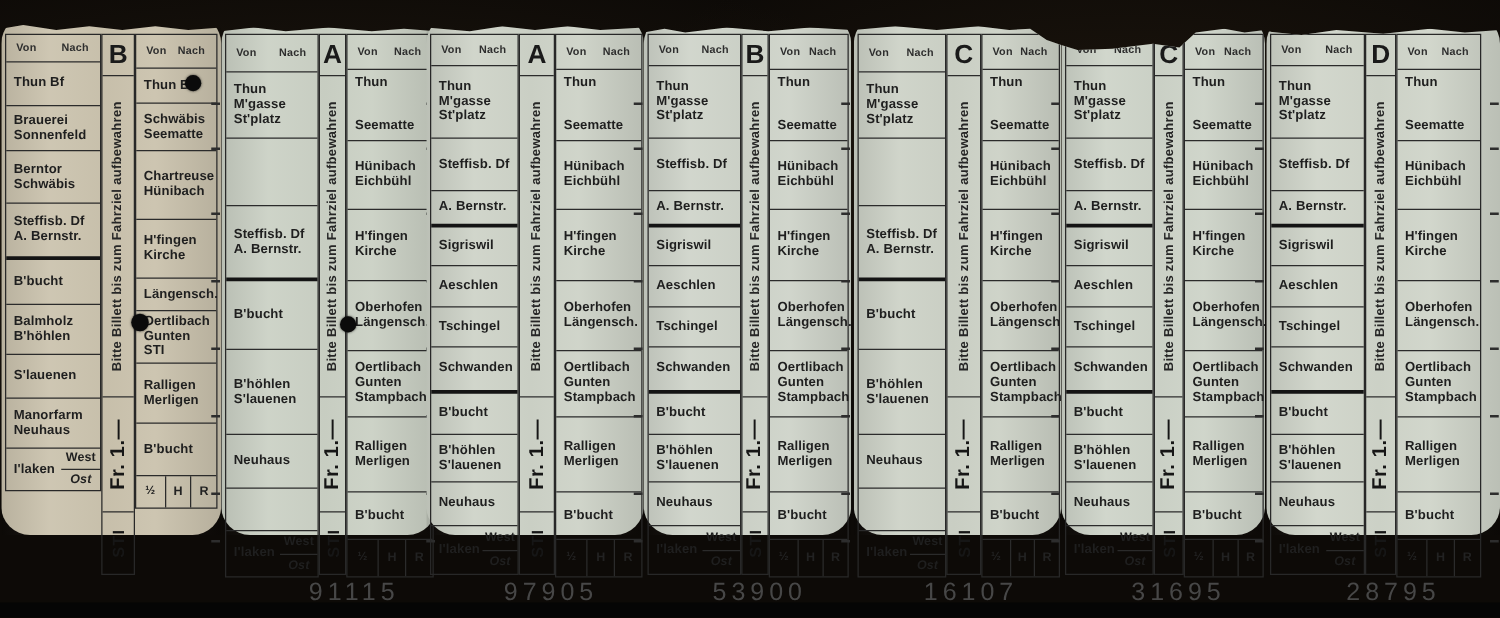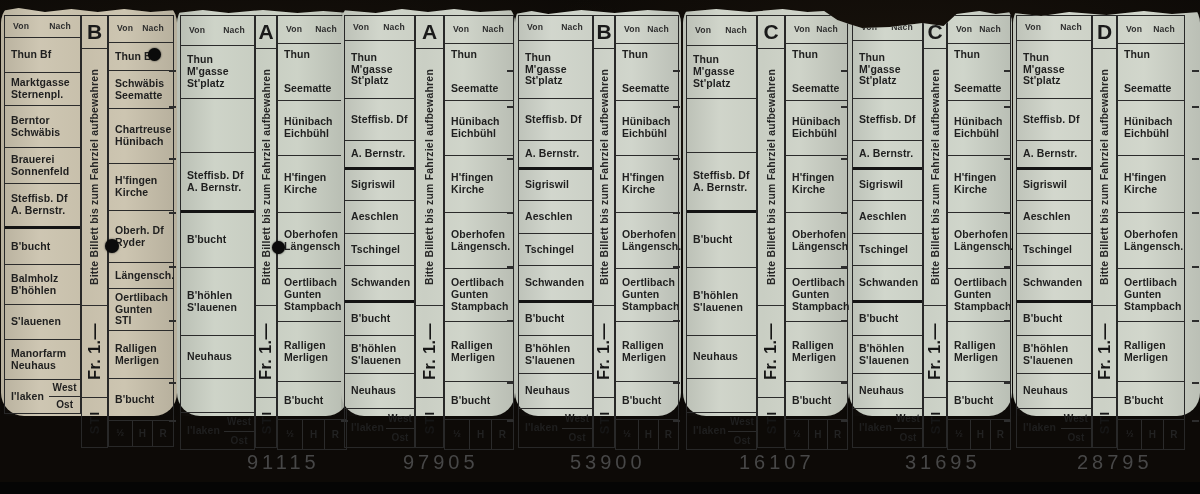--- a/index.html
+++ b/index.html
@@ -12,40 +12,40 @@
     position:absolute;inset:0;
     background:
       radial-gradient(900px 320px at 22% 35%, #231b11 0%, rgba(20,15,9,0) 65%),
       radial-gradient(700px 260px at 75% 20%, #1c150d 0%, rgba(15,11,7,0) 60%),
       #0d0a07;
   }
   #scene::after{
     content:"";position:absolute;left:0;right:0;bottom:0;height:12px;
     background:#050505;
   }
-  .ticket{position:absolute;top:0;height:416px;border-radius:23px;}
+  .ticket{position:absolute;top:12px;height:416px;border-radius:23px;}
   .paper-shade{position:absolute;inset:0;
     background:linear-gradient(90deg, rgba(0,0,0,.09) 0%, rgba(255,255,255,.06) 22%,
       rgba(0,0,0,.02) 48%, rgba(255,255,255,.04) 70%, rgba(0,0,0,.10) 100%);}
   .cols{position:absolute;top:15px;left:3px;display:flex;align-items:flex-start;}
   .col{box-sizing:border-box;border:1.3px solid #282828;display:flex;flex-direction:column;background:transparent;}
   .row{box-sizing:border-box;border-bottom:1.3px solid #2b2b2b;display:flex;align-items:center;
        padding:2px 2px 2px 6px;font-weight:bold;color:#1f1f1f;
        font-size:10.5px;line-height:1.14;letter-spacing:.1px;white-space:pre-line;}
   .row:last-child{border-bottom:none;}
   .row.thick{border-bottom:3.6px solid #141414;}
   .row.header{font-size:8.6px;font-weight:600;color:#2e2e2e;letter-spacing:.2px;
        justify-content:space-between;padding:0 9px 0 8px;white-space:nowrap;}
   .row.empty{padding:0;}
   .row.split{flex-direction:column;align-items:flex-start;justify-content:space-between;padding:5px 2px 5px 6px;}
   .row.ilaken{padding:0;align-items:stretch;}
   .ilaken-name{flex:1.25;display:flex;align-items:center;padding-left:6px;}
   .ilaken-side{flex:1;display:flex;flex-direction:column;border-left:0;}
   .ilaken-side .ws{flex:1;display:flex;align-items:center;justify-content:center;border-bottom:1.2px solid #2b2b2b;font-size:10px;}
-  .ilaken-side .os{flex:1;display:flex;align-items:center;justify-content:center;font-size:10px;}
+  .ilaken-side .os{flex:1;display:flex;align-items:center;justify-content:center;font-size:10px;font-style:italic;}
   .row.fare{padding:0;align-items:stretch;font-weight:bold;}
   .fare-cell{flex:1;display:flex;align-items:center;justify-content:center;font-size:10px;color:#222;}
   .fare-cell + .fare-cell{border-left:1.2px solid #2b2b2b;}
   .fare-cell.half{flex:1.15;font-size:9.5px;}
   .vstrip{box-sizing:border-box;border:1.3px solid #282828;display:flex;flex-direction:column;align-items:center;height:433px;}
   .letter{width:100%;height:33px;box-sizing:border-box;border-bottom:1.3px solid #2b2b2b;
        display:flex;align-items:center;justify-content:center;
        font-size:21px;font-weight:bold;color:#1a1a1a;}
   .sentence-zone{flex:1;width:100%;display:flex;align-items:center;justify-content:center;overflow:hidden;}
   .vtext{writing-mode:vertical-rl;transform:rotate(180deg);}
@@ -67,26 +67,24 @@
 <div id="scene">
     <div class="ticket" style="left: 1px; width: 176px; z-index: 1; background: rgb(203, 195, 174); clip-path: polygon(0% 11px, 10% 8px, 25% 12px, 40% 9px, 55% 12px, 70% 9px, 85% 12px, 100% 10px, 100% 479px, 80% 483px, 60% 479px, 40% 485px, 20% 480px, 0% 483px);">
       <div class="paper-shade"></div>
       <div class="cols">
         <div class="col" style="width: 77px;">
           <div class="row header" style="height: 22px;">
             <span>Von</span>
             <span>Nach</span>
           </div>
           <div class="row" style="height: 35px;">Thun Bf</div>
-          <div class="row" style="height: 33px;">Marktgasse
-Sternenpl.</div>
+          <div class="row" style="height: 36px;">Brauerei
+Sonnenfeld</div>
           <div class="row" style="height: 42px;">Berntor
 Schwäbis</div>
-          <div class="row" style="height: 36px;">Brauerei
-Sonnenfeld</div>
           <div class="row thick" style="height: 45px;">Steffisb. Df
 A. Bernstr.</div>
           <div class="row" style="height: 36px;">B'bucht</div>
           <div class="row" style="height: 40px;">Balmholz
 B'höhlen</div>
           <div class="row" style="height: 35px;">S'lauenen</div>
           <div class="row" style="height: 40px;">Manorfarm
 Neuhaus</div>
           <div class="row ilaken" style="height: 33px;"><span class="ilaken-name">I'laken</span><span class="ilaken-side"><span class="ws">West</span><span class="os">Ost</span></span></div>
         </div>
@@ -107,22 +105,20 @@
             <span>Von</span>
             <span>Nach</span>
           </div>
           <div class="row" style="height: 28px;">Thun Bf</div>
           <div class="row" style="height: 38px;">Schwäbis
 Seematte</div>
           <div class="row" style="height: 55px;">Chartreuse
 Hünibach</div>
           <div class="row" style="height: 47px;">H'fingen
 Kirche</div>
-          <div class="row" style="height: 52px;">Oberh. Df
-Ryder</div>
           <div class="row" style="height: 26px;">Längensch.</div>
           <div class="row" style="height: 42px;">Oertlibach
 Gunten STI</div>
           <div class="row" style="height: 48px;">Ralligen
 Merligen</div>
           <div class="row" style="height: 42px;">B'bucht</div>
           <div class="row fare" style="height: 25px;"><span class="fare-cell half">½</span><span class="fare-cell">H</span><span class="fare-cell">R</span></div>
         </div>
       </div>
       <div class="edge-dash" style="top: 70px;"></div>

